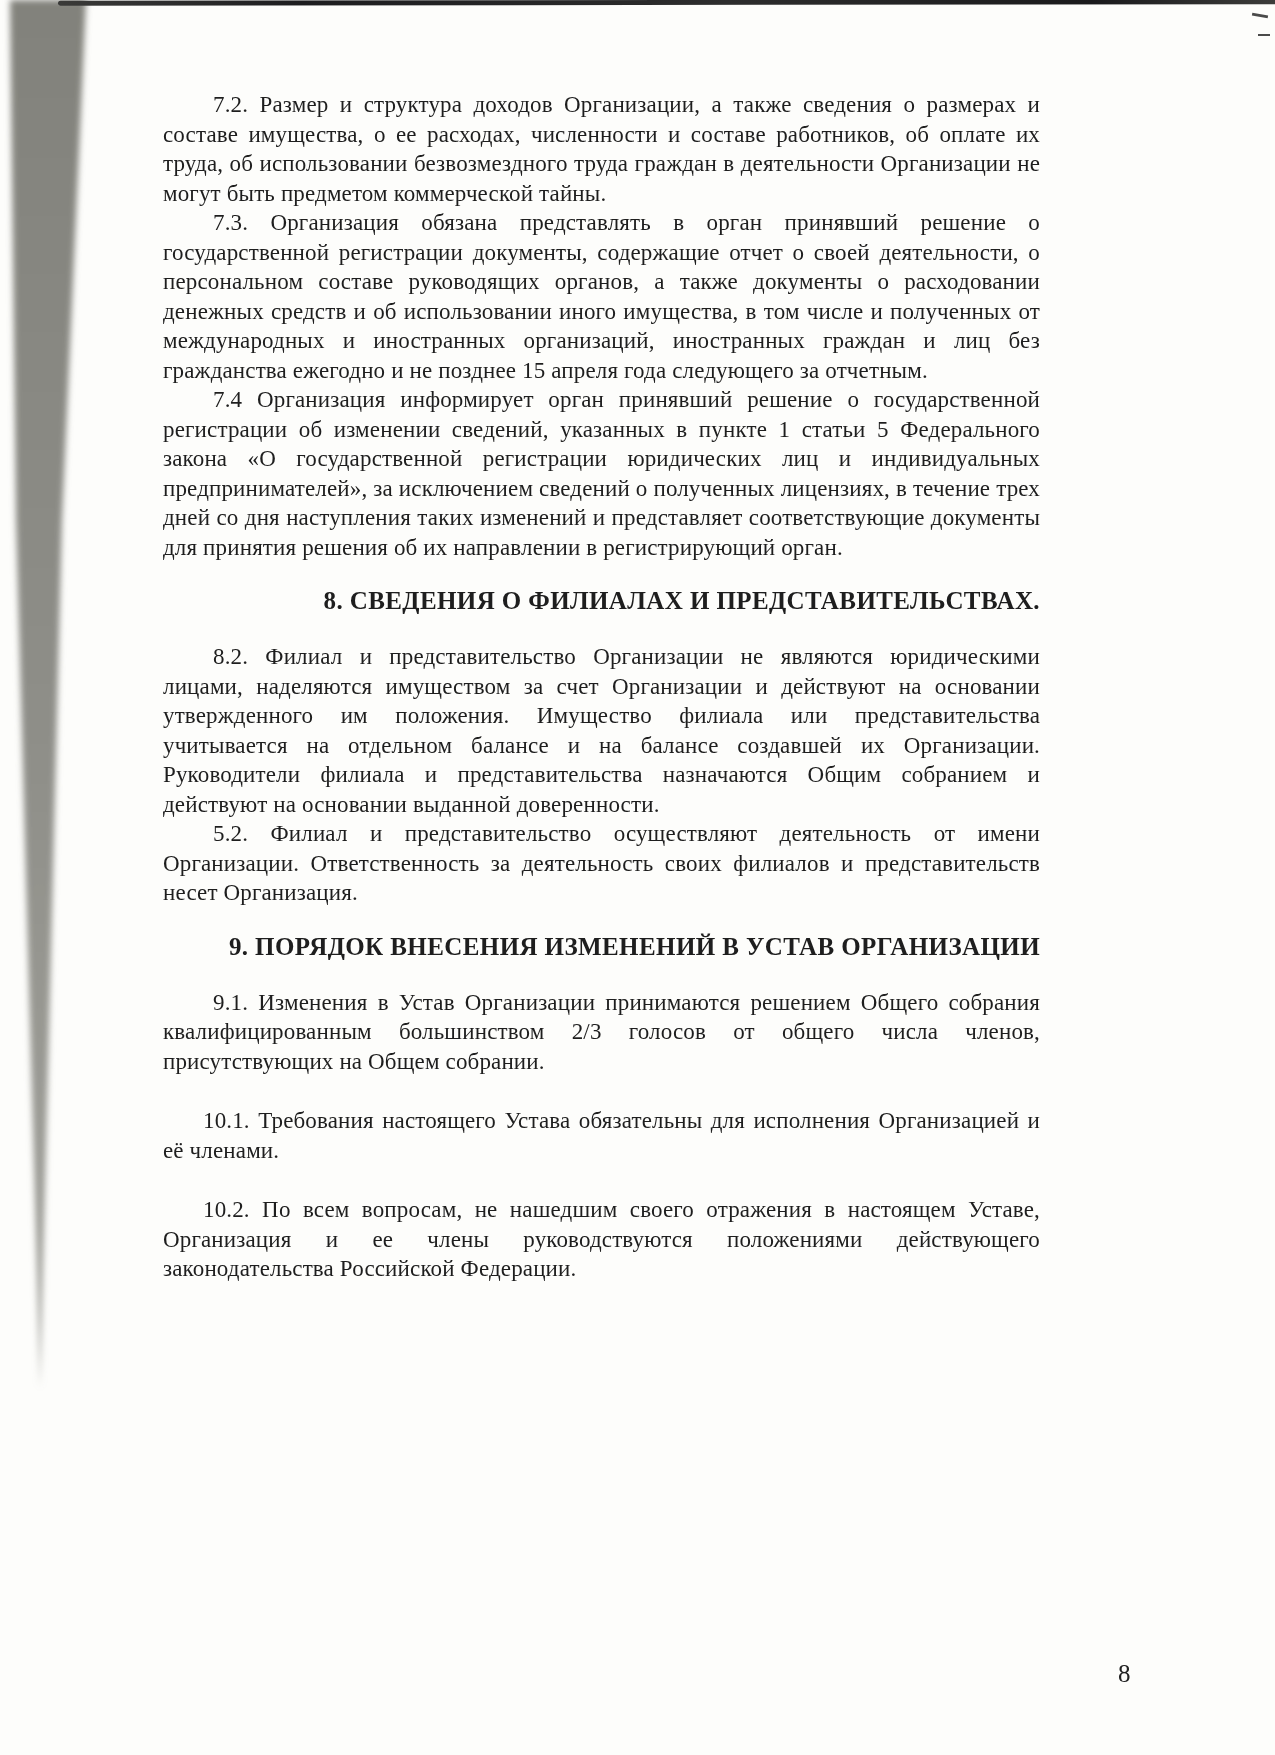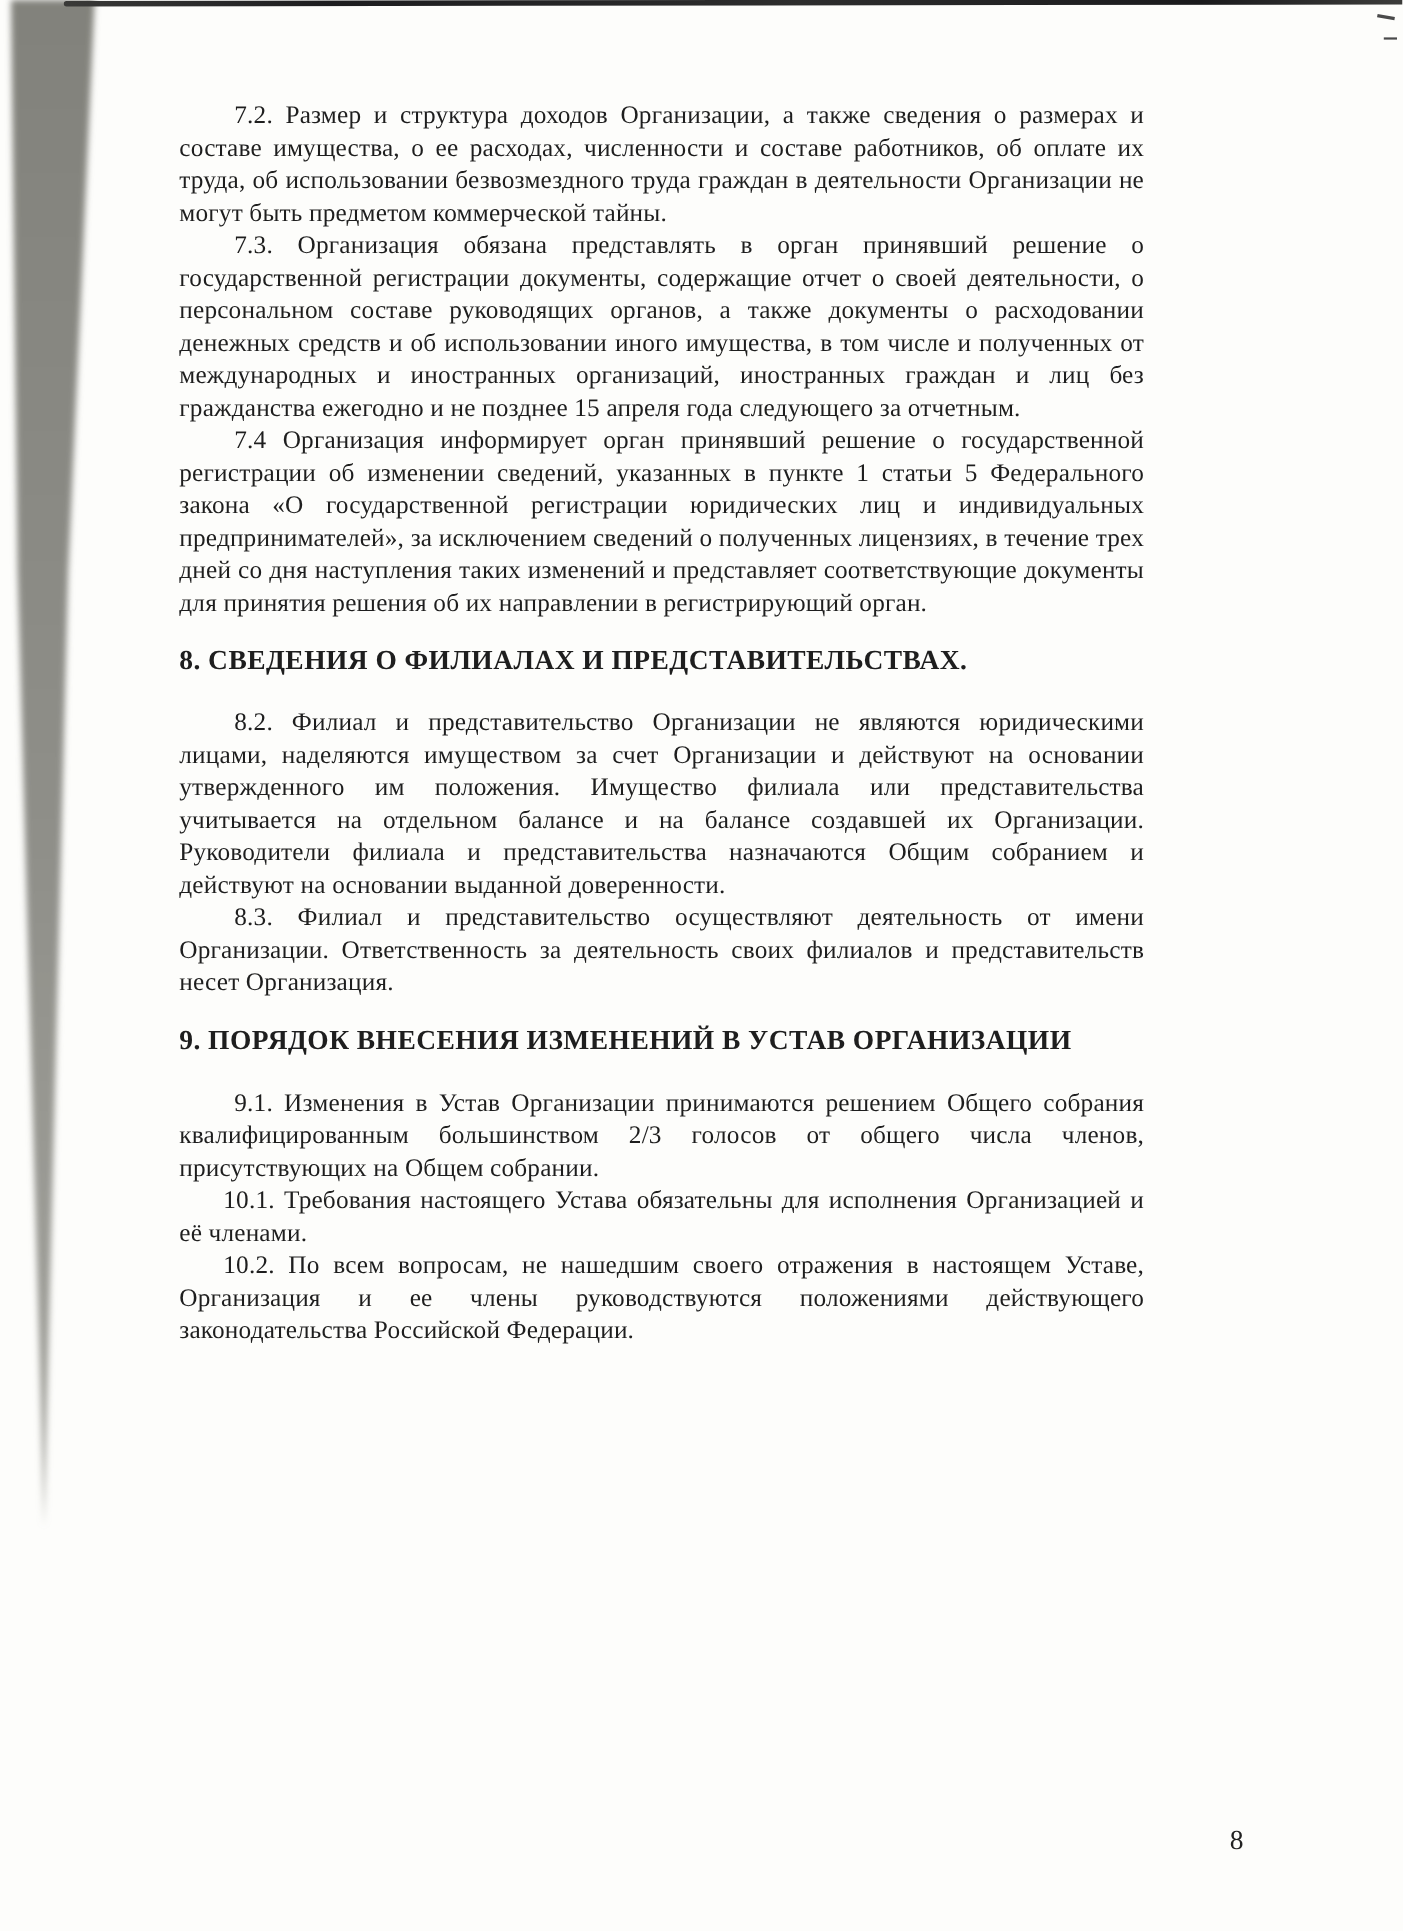--- a/index.html
+++ b/index.html
@@ -21,23 +21,23 @@
   .scan-artifact { position: absolute; background: #4a4a4a; }
   .artifact-1 { left: 1252px; top: 14px; width: 16px; height: 3px; transform: rotate(10deg); }
   .artifact-2 { left: 1258px; top: 34px; width: 12px; height: 2px; }
   .text-column {
     position: absolute; left: 163px; top: 90px; width: 877px;
     font-size: 23px; line-height: 29.5px;
     text-align: justify;
     letter-spacing: 0.15px;
   }
   p.body { margin: 0; text-indent: 50px; }
-  p.body-10 { text-indent: 40px; }
+  p.body-10 { text-indent: 40px; margin-top: 30px; }
   h2.sec {
-    text-align: left;
+    text-align: right;
     font-size: 25px; line-height: 30px;
     font-weight: bold;
     margin: 24px 0 26px 0;
     letter-spacing: 0.4px;
     text-indent: 0;
   }
   .page-number {
     position: absolute; left: 1118px; top: 1660px;
     font-size: 25px; color: #222;
   }
@@ -62,21 +62,21 @@
 <div class="scan-artifact artifact-1"></div>
 <div class="scan-artifact artifact-2"></div>
 
 <main class="text-column">
   <p class="body">7.2. Размер и структура доходов Организации, а также сведения о размерах и составе имущества, о ее расходах, численности и составе работников, об оплате их труда, об использовании безвозмездного труда граждан в деятельности Организации не могут быть предметом коммерческой тайны.</p>
   <p class="body">7.3. Организация обязана представлять в орган принявший решение о государственной регистрации документы, содержащие отчет о своей деятельности, о персональном составе руководящих органов, а также документы о расходовании денежных средств и об использовании иного имущества, в том числе и полученных от международных и иностранных организаций, иностранных граждан и лиц без гражданства ежегодно и не позднее 15 апреля года следующего за отчетным.</p>
   <p class="body">7.4 Организация информирует орган принявший решение о государственной регистрации об изменении сведений, указанных в пункте 1 статьи 5 Федерального закона «О государственной регистрации юридических лиц и индивидуальных предпринимателей», за исключением сведений о полученных лицензиях, в течение трех дней со дня наступления таких изменений и представляет соответствующие документы для принятия решения об их направлении в регистрирующий орган.</p>
 
   <h2 class="sec">8. СВЕДЕНИЯ О ФИЛИАЛАХ И ПРЕДСТАВИТЕЛЬСТВАХ.</h2>
   <p class="body">8.2. Филиал и представительство Организации не являются юридическими лицами, наделяются имуществом за счет Организации и действуют на основании утвержденного им положения. Имущество филиала или представительства учитывается на отдельном балансе и на балансе создавшей их Организации. Руководители филиала и представительства назначаются Общим собранием и действуют на основании выданной доверенности.</p>
-  <p class="body">8.3. Филиал и представительство осуществляют деятельность от имени Организации. Ответственность за деятельность своих филиалов и представительств несет Организация.</p>
+  <p class="body">5.2. Филиал и представительство осуществляют деятельность от имени Организации. Ответственность за деятельность своих филиалов и представительств несет Организация.</p>
 
   <h2 class="sec">9. ПОРЯДОК ВНЕСЕНИЯ ИЗМЕНЕНИЙ В УСТАВ ОРГАНИЗАЦИИ</h2>
   <p class="body">9.1. Изменения в Устав Организации принимаются решением Общего собрания квалифицированным большинством 2/3 голосов от общего числа членов, присутствующих на Общем собрании.</p>
 
   <p class="body body-10">10.1. Требования настоящего Устава обязательны для исполнения Организацией и её членами.</p>
   <p class="body body-10">10.2. По всем вопросам, не нашедшим своего отражения в настоящем Уставе, Организация и ее члены руководствуются положениями действующего законодательства Российской Федерации.</p>
 </main>
 
 <div class="page-number">8</div>
 

